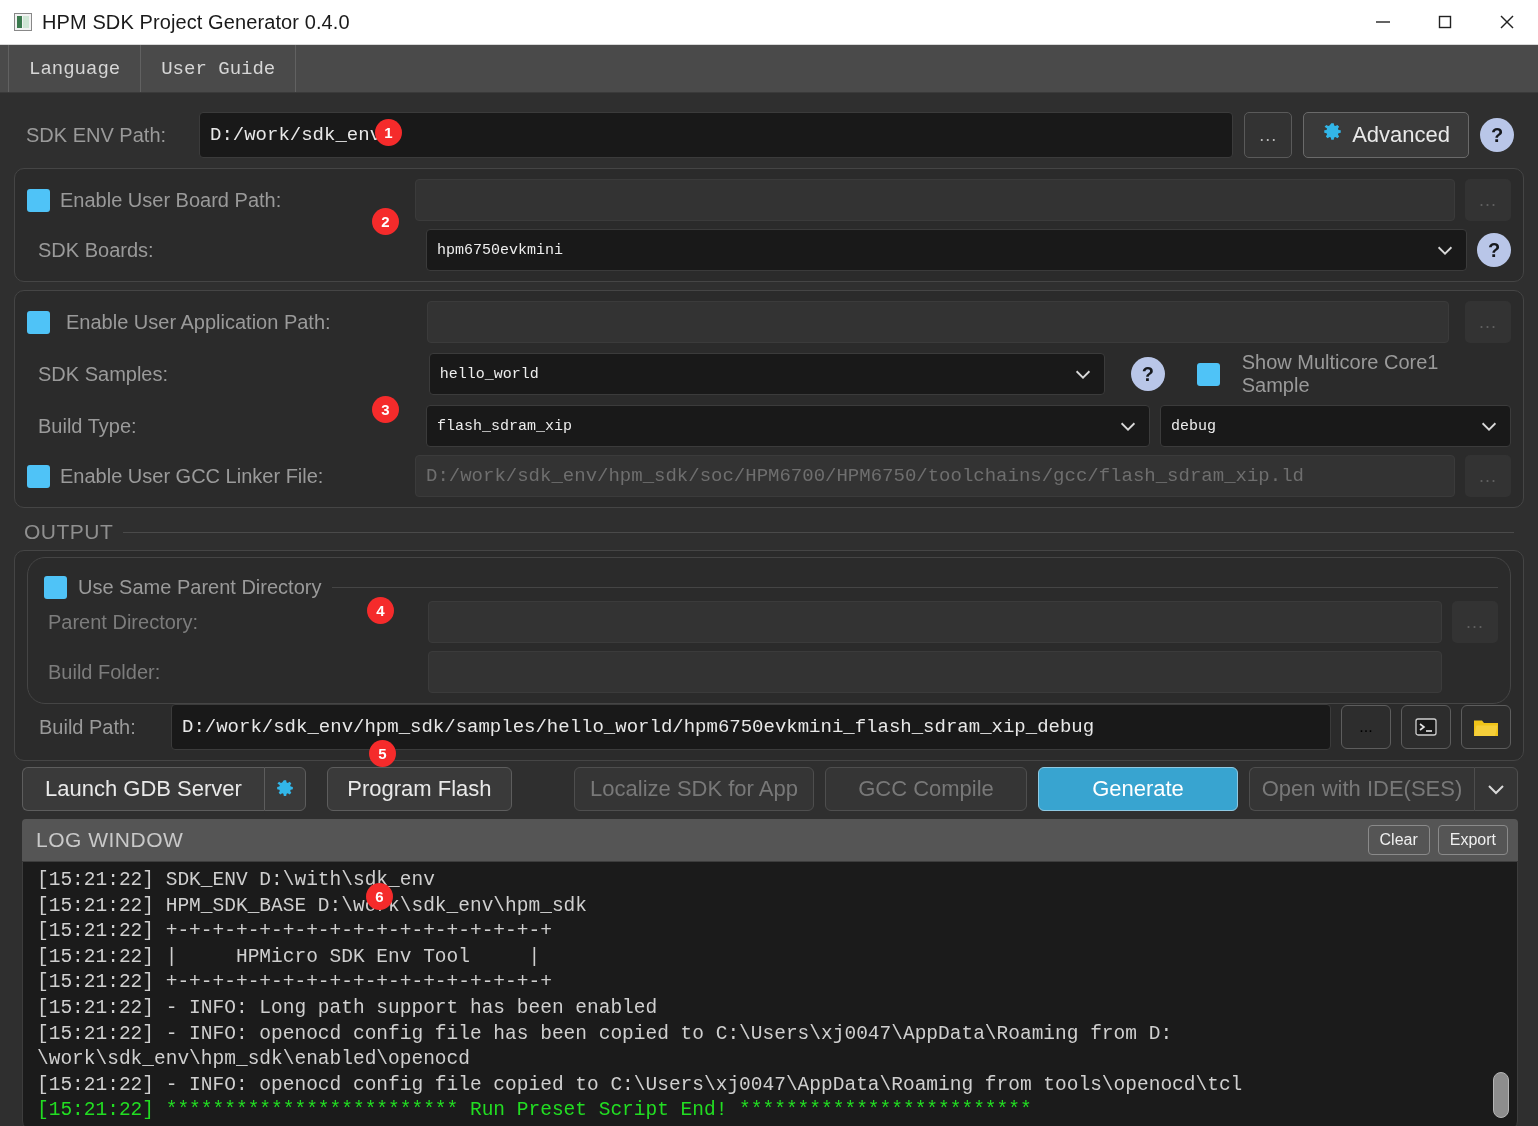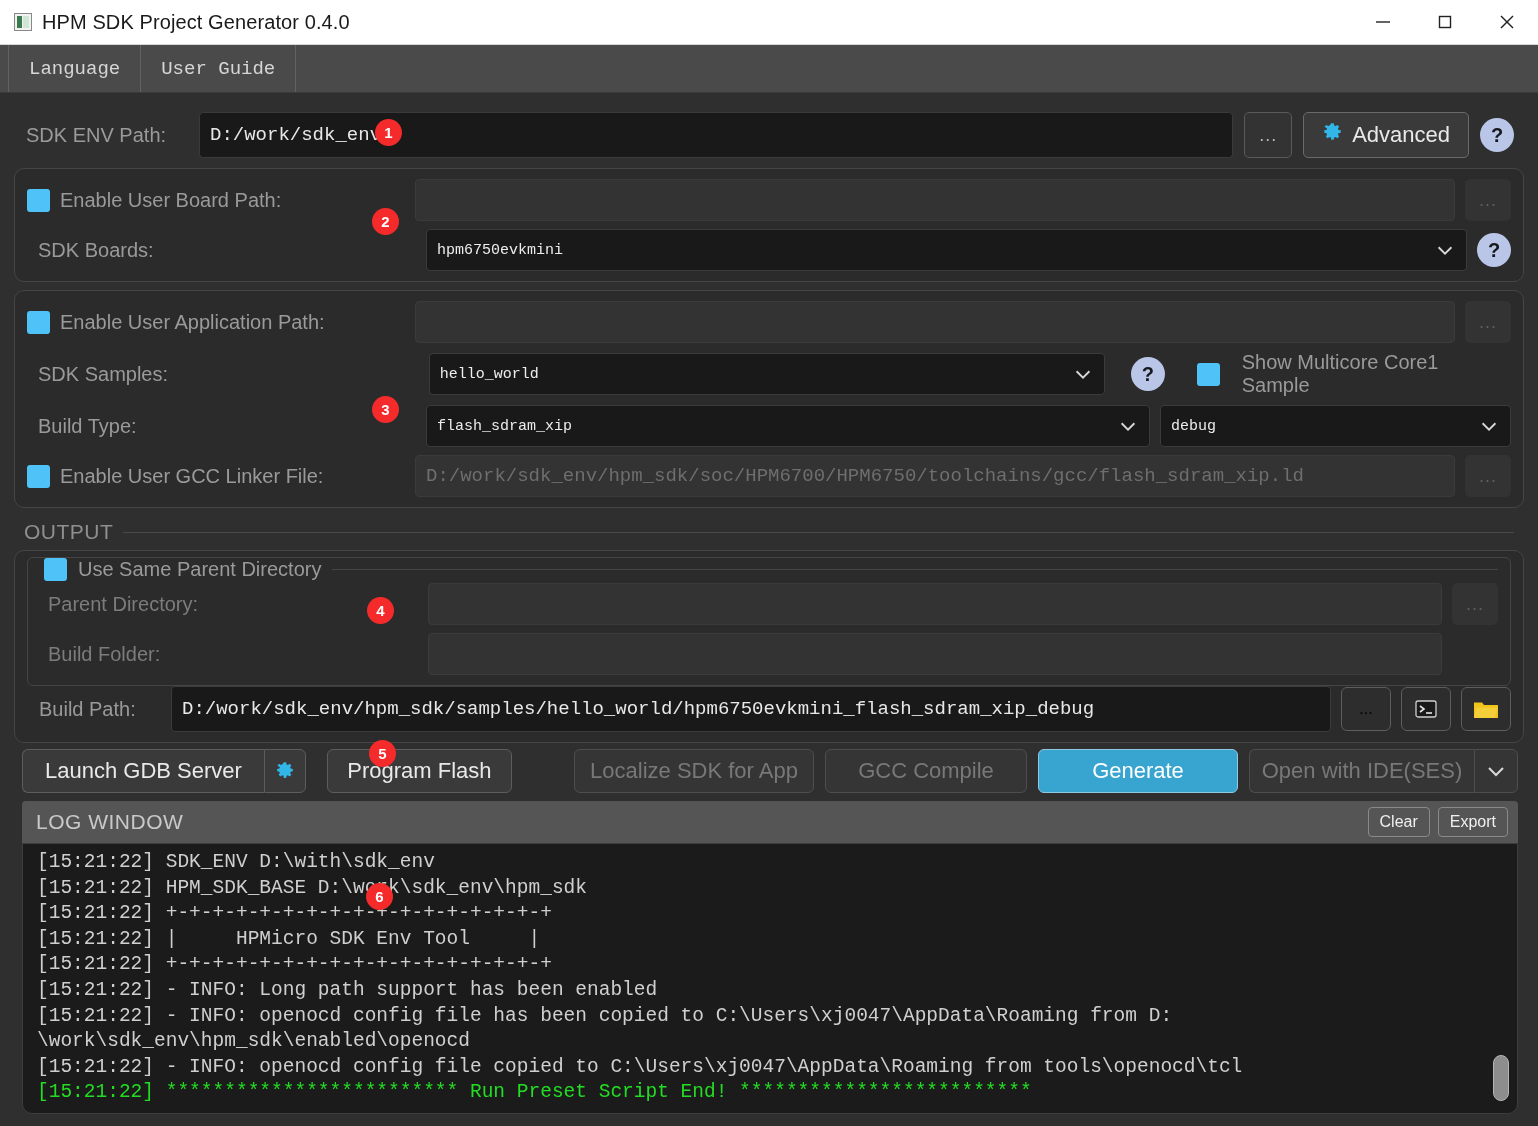--- a/index.html
+++ b/index.html
@@ -90,22 +90,22 @@
     background:#b9c6e8; color:#16181c; font-weight:bold; font-size:20px;
     display:flex; align-items:center; justify-content:center;
   }
 
   
   .group {
     background:#2b2b2b; border:1px solid #454545; border-radius:10px;
     padding:10px 12px; margin-bottom:8px;
   }
   .group-inner {
-    background:#2b2b2b; border:1px solid #454545; border-radius:6px;
-    padding:2px 12px 10px 12px;
+    background:#2b2b2b; border:1px solid #454545; border-radius:18px;
+    padding:20px 12px 10px 12px;
   }
 
   .chk {
     width:23px; height:23px; background:#4fc3f7; border-radius:3px; flex:0 0 23px;
   }
 
   .combo {
     background:#191919; border:1px solid #3b3b3b; border-radius:4px;
     height:42px; display:flex; align-items:center; padding:0 8px 0 10px;
     color:#ededed; font-family:"Liberation Mono", monospace; font-size:15px;
@@ -246,21 +246,21 @@
             <svg width="22" height="22" viewBox="0 0 24 24" fill="none" stroke="#d9d9d9" stroke-width="2">
                 <polyline points="5,9 12,16 19,9"></polyline>
               </svg>
           </span>
         </div>
         <div class="help-btn">?</div>
       </div>
     </div>
 
     <div class="group">
-      <div class="row" style="gap:10px; margin-bottom:8px;">
+      <div class="row" style="gap:16px; margin-bottom:8px;">
         <span class="chk"></span>
         <span class="lbl" style="width:345px;">Enable User Application Path:</span>
         <div class="field disabled" style="flex:1 1 auto;"></div>
         <div class="dots-btn inner">...</div>
       </div>
 
       <div class="row" style="gap:14px; margin-bottom:8px;">
         <span class="lbl" style="width:378px; margin-left:11px;">SDK Samples:</span>
         <div class="combo" style="width:678px;">
           <span class="cval">hello_world</span>

